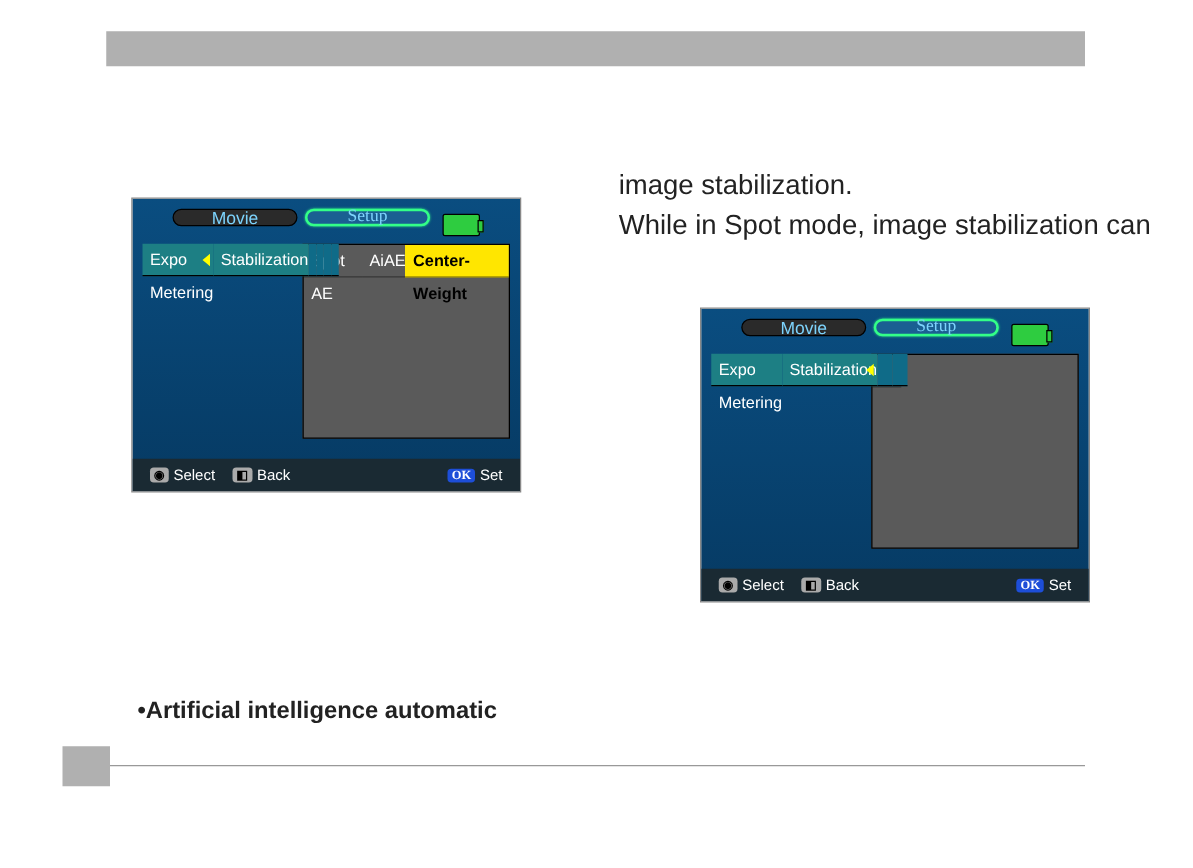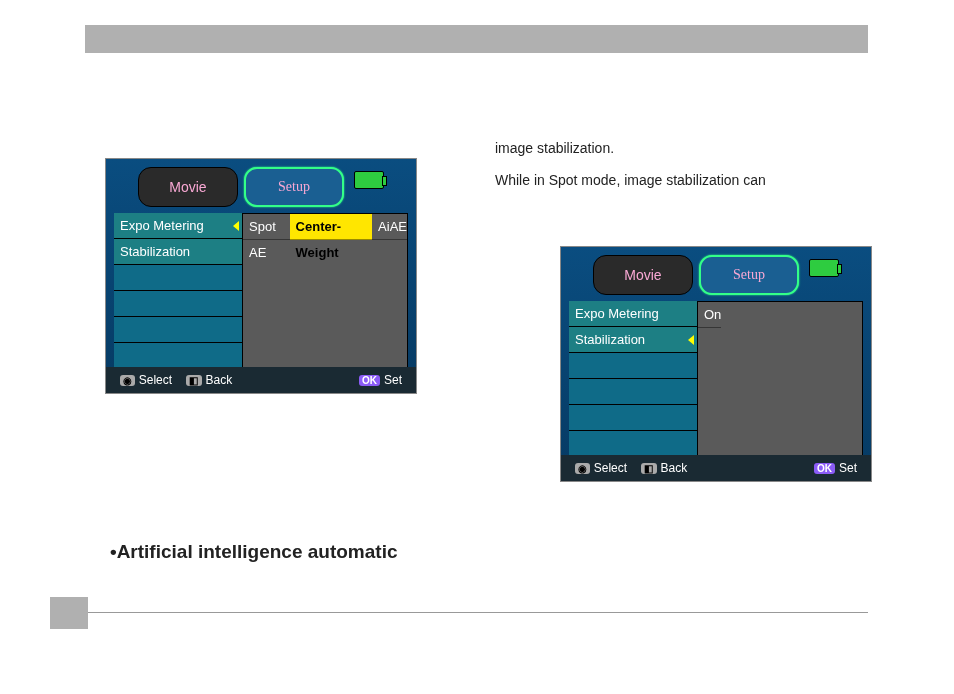--- a/index.html
+++ b/index.html
@@ -1,43 +1,43 @@
 <!DOCTYPE html>
 <html><head>
 <meta charset="utf-8">
 <style>
   html,body{margin:0;padding:0;width:954px;height:694px;background:#fff;font-family:Arial,Helvetica,sans-serif;color:#222;}
   .top-bar{position:absolute;left:85px;top:25px;width:783px;height:28px;background:#b0b0b0;}
   .screenshot{position:absolute;border:1px solid #888;background:linear-gradient(#0a4d80,#063a63);width:310px;height:234px;overflow:hidden;}
   #ss1{left:105px;top:158px;}
   #ss2{left:560px;top:246px;}
   .tabs{display:flex;gap:6px;justify-content:center;margin-top:8px;}
-  .tab{width:100px;height:40px;border-radius:13px;display:flex;align-items:center;justify-content:center;font-size:14px;color:#f9a8d4;box-sizing:border-box;}
+  .tab{width:100px;height:14px;border-radius:13px;display:flex;align-items:center;justify-content:center;font-size:14px;color:#7dd3fc;box-sizing:border-box;}
   .tab.movie{background:#2a2a2a;border:1px solid #000;}
   .tab.setup{background:#1a5f92;border:2px solid #3f8;box-shadow:0 0 2px #3f8;font-family:Liberation Serif, serif;}
   .batt{width:28px;height:16px;background:#2ecc40;border:1px solid #000;border-radius:2px;margin-top:4px;margin-left:4px;position:relative;}
   .batt:after{content:'';position:absolute;right:-4px;top:4px;width:3px;height:8px;background:#2ecc40;border:1px solid #000;}
   .body-area{display:flex;margin:6px 8px 0 8px;height:156px;}
-  .left-col{width:128px;display:flex;flex-direction:column;}
+  .left-col{width:128px;display:flex;flex-direction:row;}
   .right-col{flex:1;background:#5a5a5a;border:1px solid #000;display:flex;flex-direction:row;}
   .lrow{height:26px;line-height:26px;padding-left:6px;font-size:13px;color:#fff;border-bottom:1px solid #000;box-sizing:border-box;position:relative;}
   .lrow.teal{background:#1d7f84;}
   .lrow.teal.sel{background:#1d7f84;}
   .lrow.teal.sel:after{content:'';position:absolute;right:3px;top:8px;width:0;height:0;border-top:5px solid transparent;border-bottom:5px solid transparent;border-right:6px solid #ff0;}
   .lrow.empty{background:#0f6b88;}
   .rrow{height:26px;line-height:26px;padding-left:6px;font-size:13px;color:#fff;border-bottom:1px solid rgba(0,0,0,.4);box-sizing:border-box;}
   .rrow.hl{background:#ffe600;color:#000;font-weight:bold;}
   .footer{position:absolute;left:0;right:0;bottom:0;height:26px;background:#1a2a33;display:flex;align-items:center;color:#fff;font-size:12px;}
   .footer .fitem{display:flex;align-items:center;gap:4px;margin-left:14px;}
   .footer .fitem.right{margin-left:auto;margin-right:14px;}
   .badge{background:#aaa;color:#000;border-radius:3px;padding:0 3px;font-size:10px;font-weight:bold;}
-  .badge.ok{background:#8b5cf6;color:#fff;}
-  .body-text{position:absolute;font-size:14px;line-height:32px;}
+  .badge.ok{background:#1d4ed8;color:#fff;font-family:Liberation Serif, serif;}
+  .body-text{position:absolute;font-size:22px;line-height:32px;}
   #t1{left:495px;top:132px;} #t2{left:495px;top:164px;}
-  #t3{position:absolute;left:110px;top:541px;font-size:19px;font-weight:bold;}
+  #t3{position:absolute;left:110px;top:558px;font-size:19px;font-weight:bold;}
   .page-box{position:absolute;left:50px;bottom:65px;width:38px;height:32px;background:#b0b0b0;}
   .bottom-line{position:absolute;left:88px;bottom:81px;height:1px;width:780px;background:#999;}
 </style>
 </head>
 <body>
 
 <div class="top-bar"></div>
 
 <div class="body-text" id="t1">image stabilization.</div>
 <div class="body-text" id="t2">While in Spot mode, image stabilization can</div>
@@ -52,22 +52,22 @@
     <div class="left-col">
       <div class="lrow teal sel">Expo Metering</div>
       <div class="lrow teal">Stabilization</div>
       <div class="lrow empty"></div>
       <div class="lrow empty"></div>
       <div class="lrow empty"></div>
       <div class="lrow empty"></div>
     </div>
     <div class="right-col">
       <div class="rrow">Spot AE</div>
+      <div class="rrow">AiAE</div>
       <div class="rrow hl">Center-Weight</div>
-      <div class="rrow">AiAE</div>
     </div>
   </div>
   <div class="footer">
     <div class="fitem">
         <span class="badge">◉</span>
         <span>Select</span>
       </div>
     <div class="fitem">
         <span class="badge">◧</span>
         <span>Back</span>

